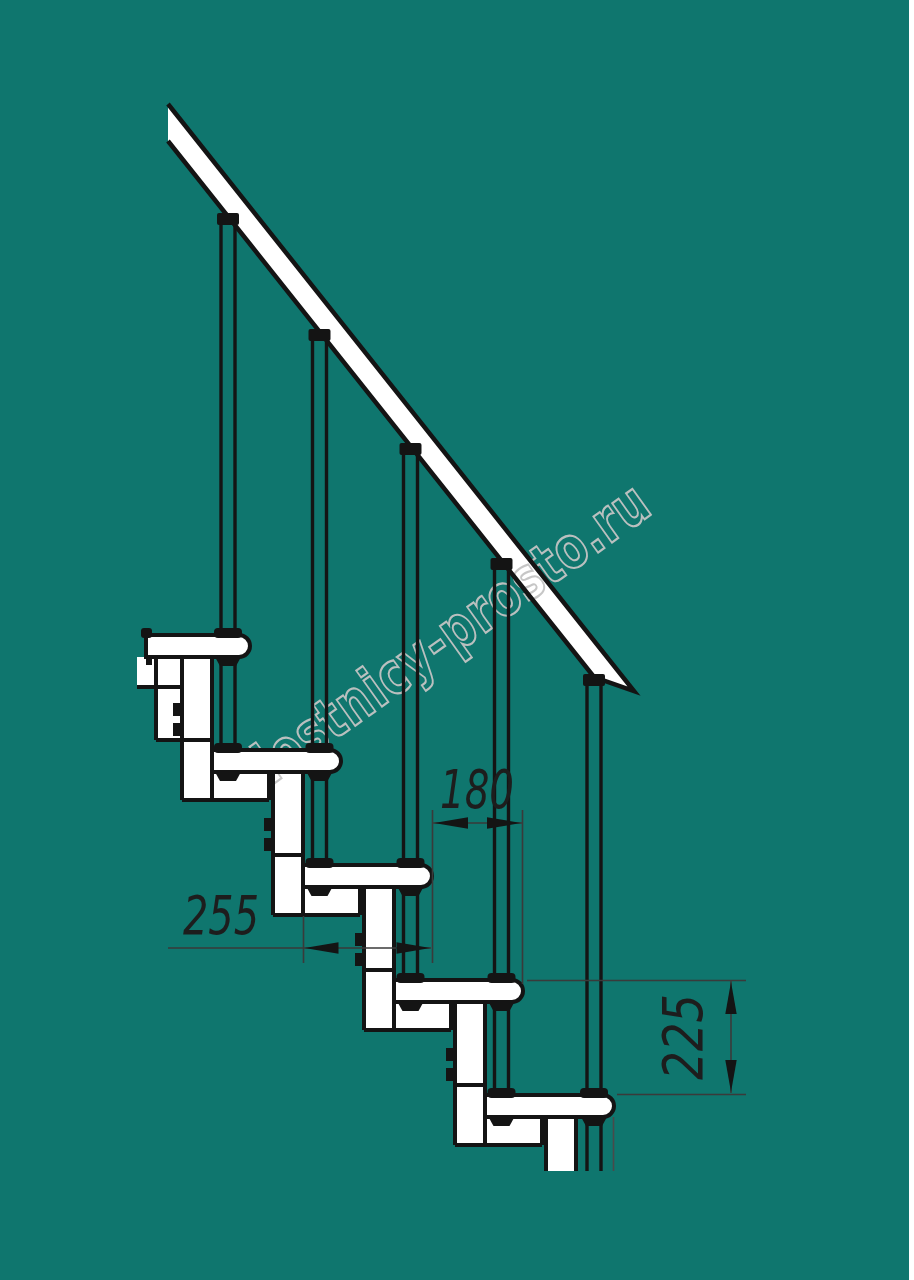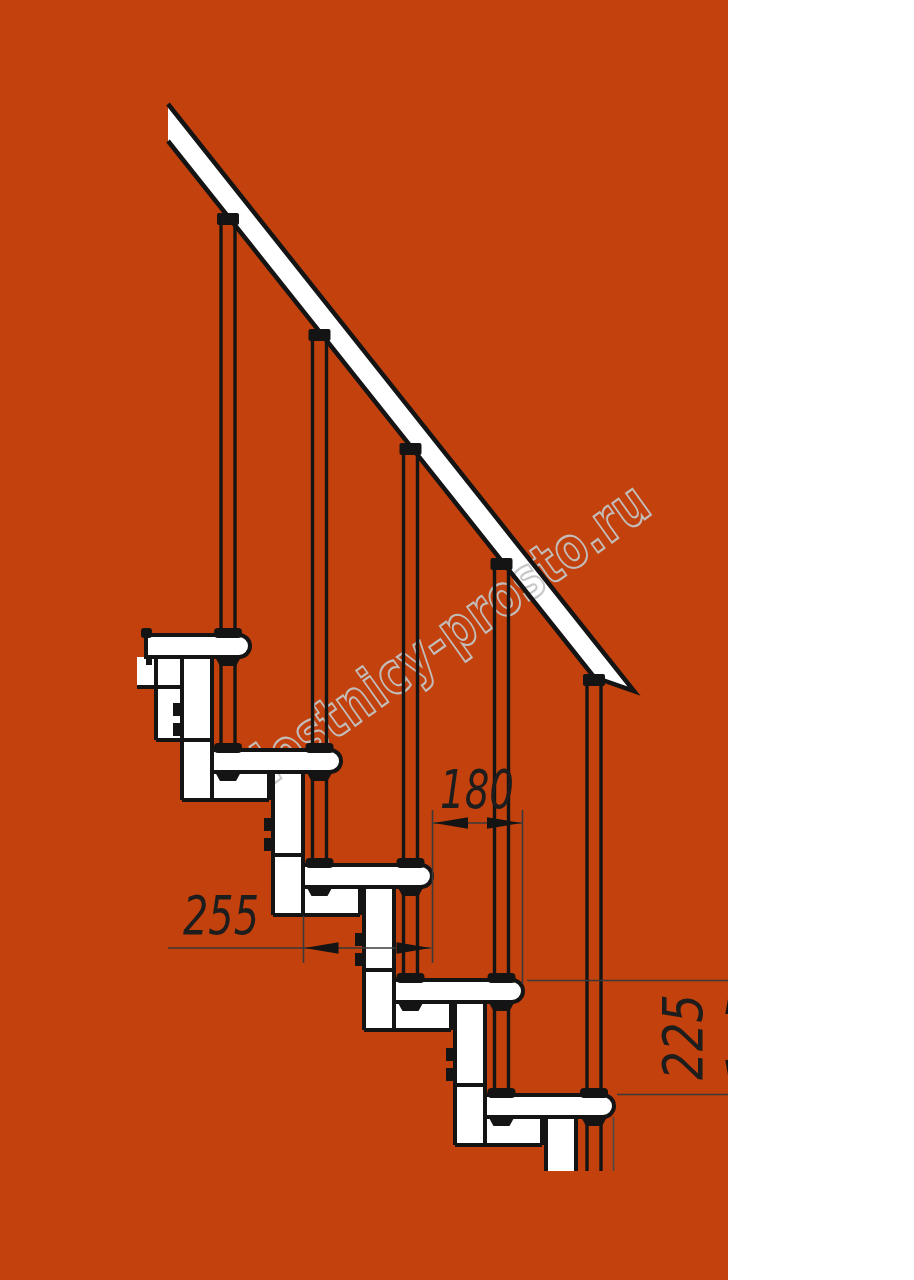--- a/index.html
+++ b/index.html
@@ -1,16 +1,16 @@
 <!DOCTYPE html>
 <html><head>
 <meta charset="utf-8">
 <style>
   html,body{margin:0;padding:0;background:#fff;}
-  #stage{position:relative;width:728px;height:1280px;background:#c2410c;overflow:hidden;
+  #stage{position:relative;width:909px;height:1280px;background:#0f766e;overflow:hidden;
          font-family:"DejaVu Sans",sans-serif;text-align:right;}
   svg{display:block;}
   .dimtext{font-family:"DejaVu Sans",sans-serif;font-style:italic;fill:#1d1d1d;}
   .wmark{font-family:"DejaVu Sans",sans-serif;font-weight:bold;}
 </style>
 </head>
 <body>
 
 <div id="stage">
 <svg width="914" height="1280" viewBox="0 0 914 1280">

